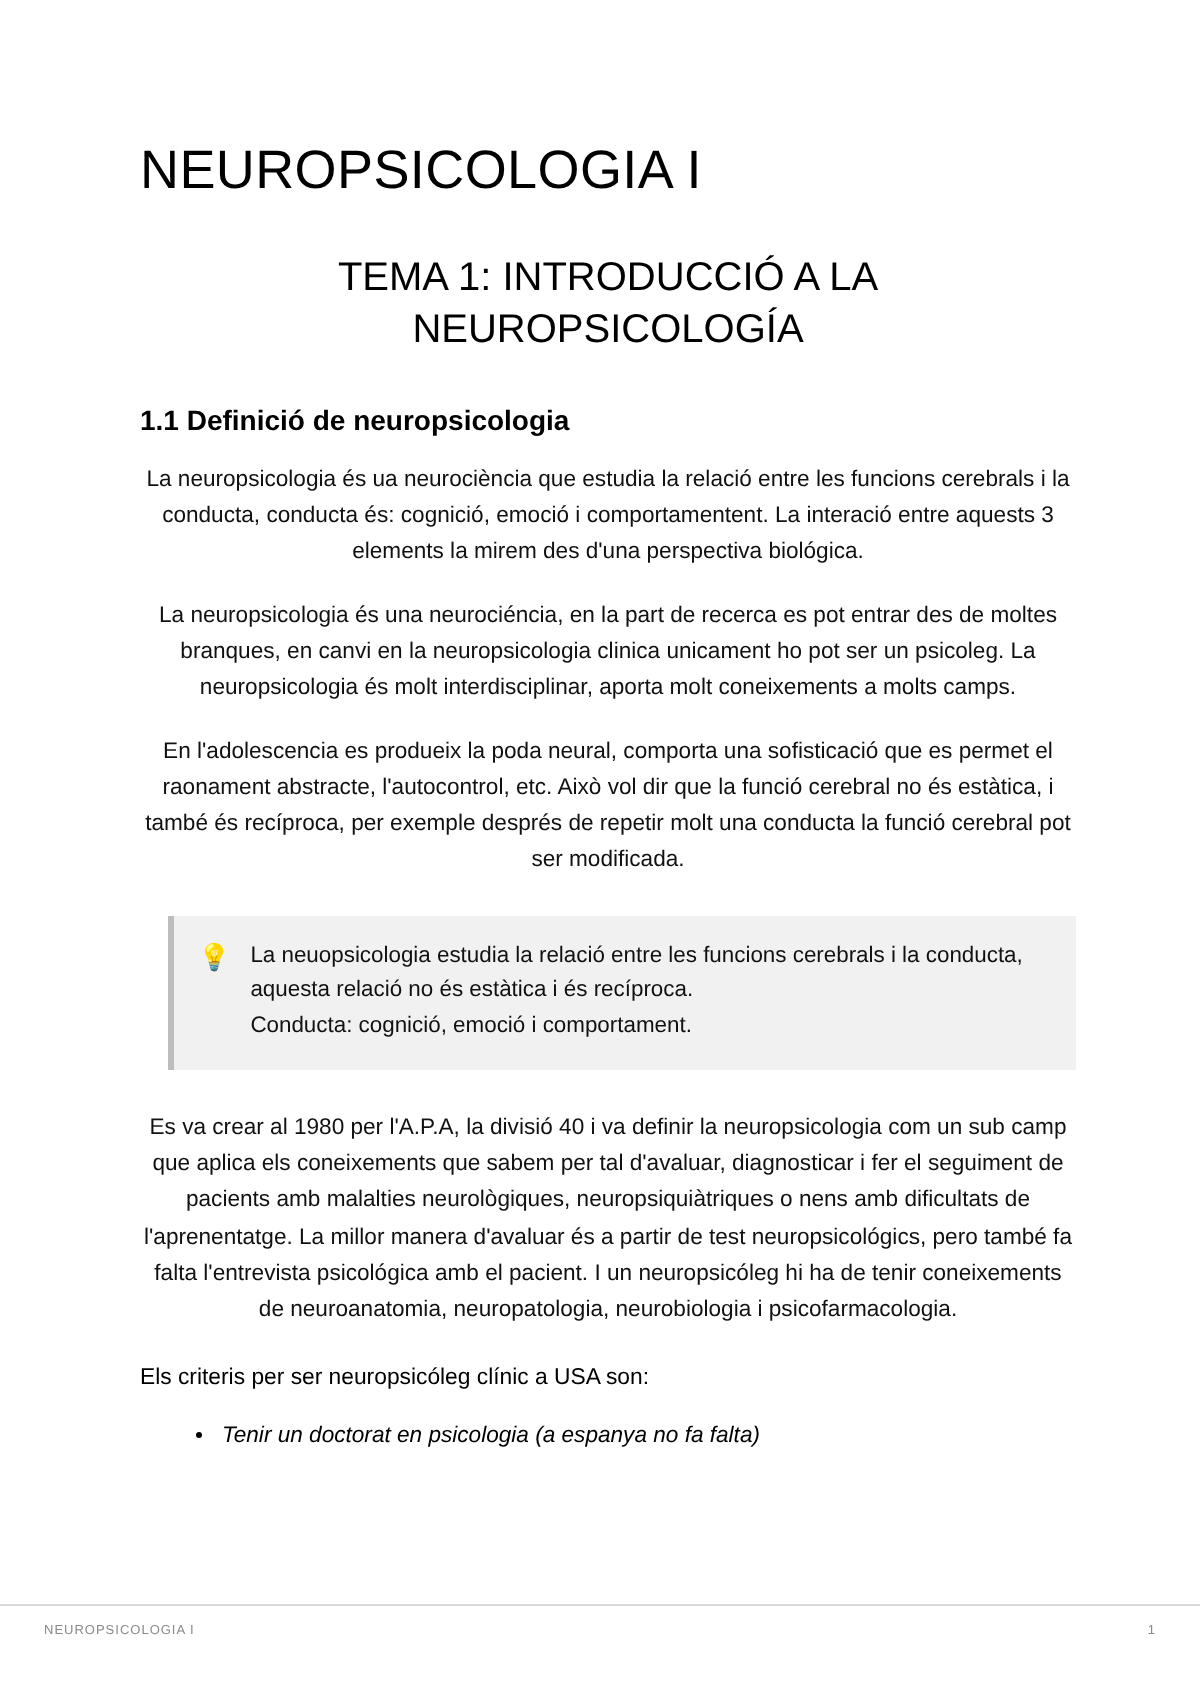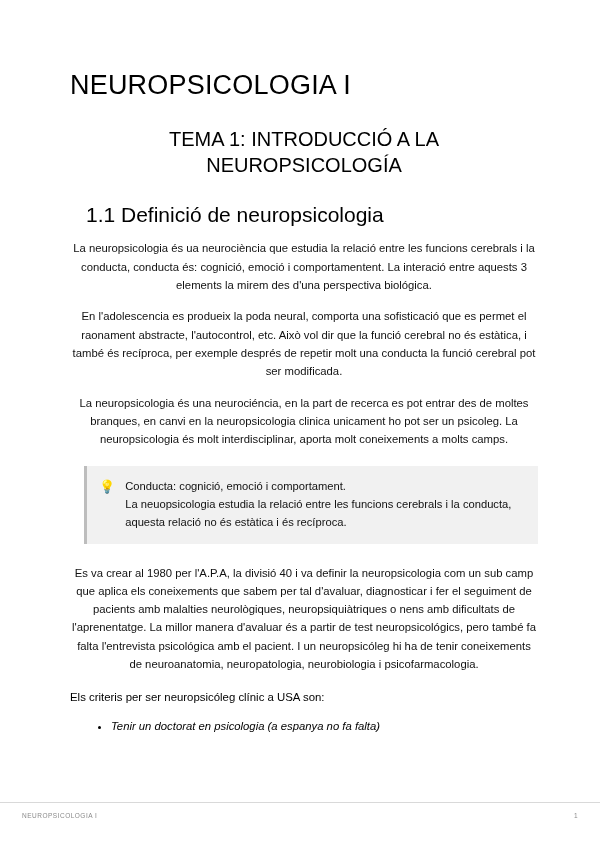--- a/index.html
+++ b/index.html
@@ -30,23 +30,23 @@
     line-height: 1.15;
   }
   .h1 {
     font-size: 20px;
     font-weight: normal;
     line-height: 1.28;
     margin: 0 0 24px 0;
     text-align: center;
   }
   .h2 {
-    font-size: 21px;
-    font-weight: normal;
-    margin: 0 0 11px 16px;
+    font-size: 14px;
+    font-weight: bold;
+    margin: 0 0 11px 0;
     line-height: 1.25;
   }
   .h2.second {
     margin-top: 28px;
   }
   p.body {
     font-size: 11.3px;
     line-height: 1.62;
     margin: 0 0 13px 0;
     text-align: center;
@@ -115,28 +115,28 @@
 
 <div class="page">
 
   <h1 class="doc-title">NEUROPSICOLOGIA I</h1>
 
   <h2 class="h1">TEMA 1: INTRODUCCIÓ A LA NEUROPSICOLOGÍA</h2>
 
   <h3 class="h2">1.1 Definició de neuropsicologia</h3>
 
   <p class="body">La neuropsicologia és ua neurociència que estudia la relació entre les funcions cerebrals i la conducta, conducta és: cognició, emoció i comportamentent.  La interació entre aquests 3 elements la mirem des d'una perspectiva biológica.</p>
+  <p class="body">La neuropsicologia és una neurociéncia, en la part de recerca es pot entrar des de moltes branques, en canvi en la neuropsicologia clinica unicament ho pot ser un psicoleg. La neuropsicologia és molt interdisciplinar, aporta molt coneixements a molts camps.</p>
   <p class="body">En l'adolescencia es produeix la poda neural, comporta una sofisticació que es permet el raonament abstracte, l'autocontrol, etc. Això vol dir que la funció cerebral no és estàtica, i també és recíproca, per exemple després de repetir molt una conducta la funció cerebral pot ser modificada.</p>
-  <p class="body">La neuropsicologia és una neurociéncia, en la part de recerca es pot entrar des de moltes branques, en canvi en la neuropsicologia clinica unicament ho pot ser un psicoleg. La neuropsicologia és molt interdisciplinar, aporta molt coneixements a molts camps.</p>
 
   <div class="callout">
     <span class="callout-icon">💡</span>
     <div class="callout-text">
+      <div>La neuopsicologia estudia la relació entre les funcions cerebrals i la conducta, aquesta relació no és estàtica i és recíproca.</div>
       <div>Conducta: cognició, emoció i comportament.</div>
-      <div>La neuopsicologia estudia la relació entre les funcions cerebrals i la conducta, aquesta relació no és estàtica i és recíproca.</div>
     </div>
   </div>
 
 
   <p class="body">Es va crear al 1980 per l'A.P.A, la divisió 40 i va definir la neuropsicologia com un sub camp que aplica els coneixements que sabem per tal d'avaluar, diagnosticar i fer el seguiment de pacients amb malalties neurològiques, neuropsiquiàtriques o nens amb dificultats de l'aprenentatge. La millor manera d'avaluar és a partir de test neuropsicológics, pero també fa falta l'entrevista psicológica amb el pacient. I un neuropsicóleg hi ha de tenir coneixements  de neuroanatomia, neuropatologia, neurobiologia i psicofarmacologia.</p>
 
   <p class="lead-bold">Els criteris per ser neuropsicóleg clínic a USA son:</p>
 
   <ul class="bullets">
     <li>Tenir un doctorat en psicologia (a espanya no fa falta)</li>

